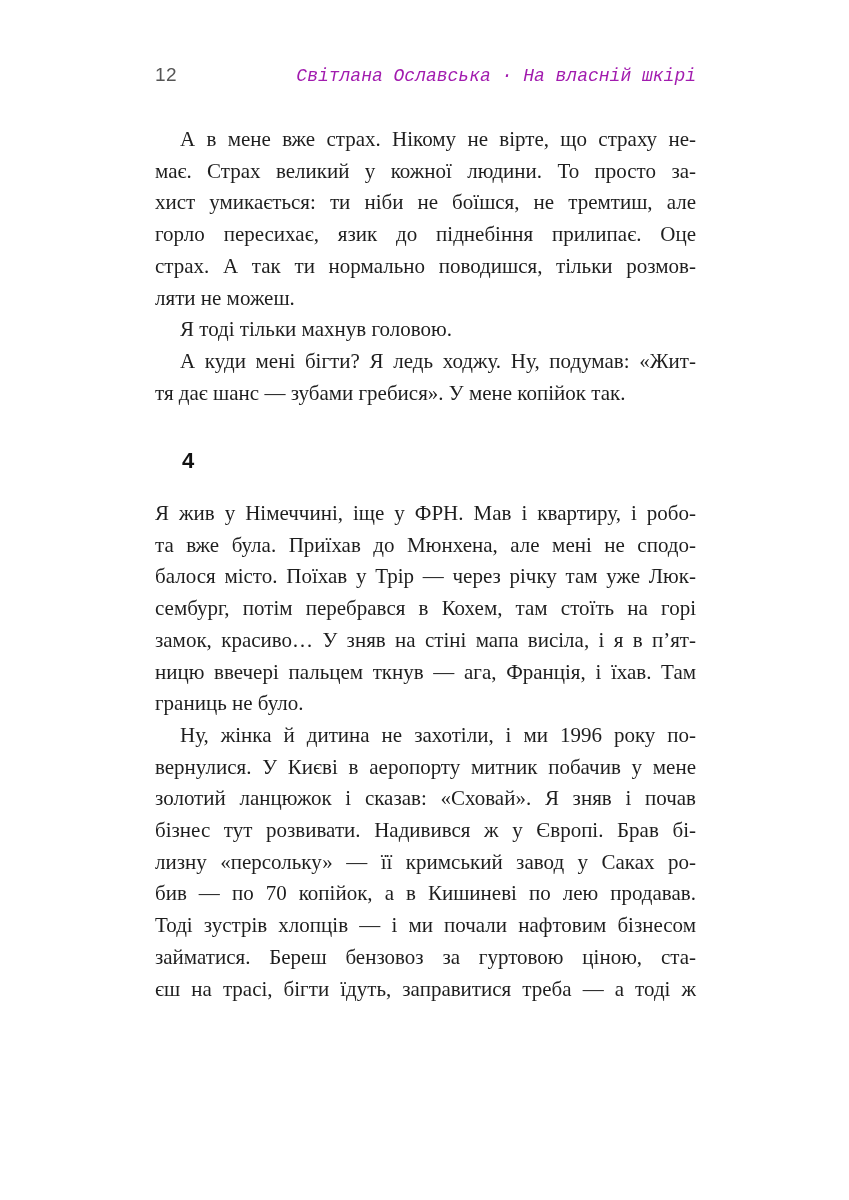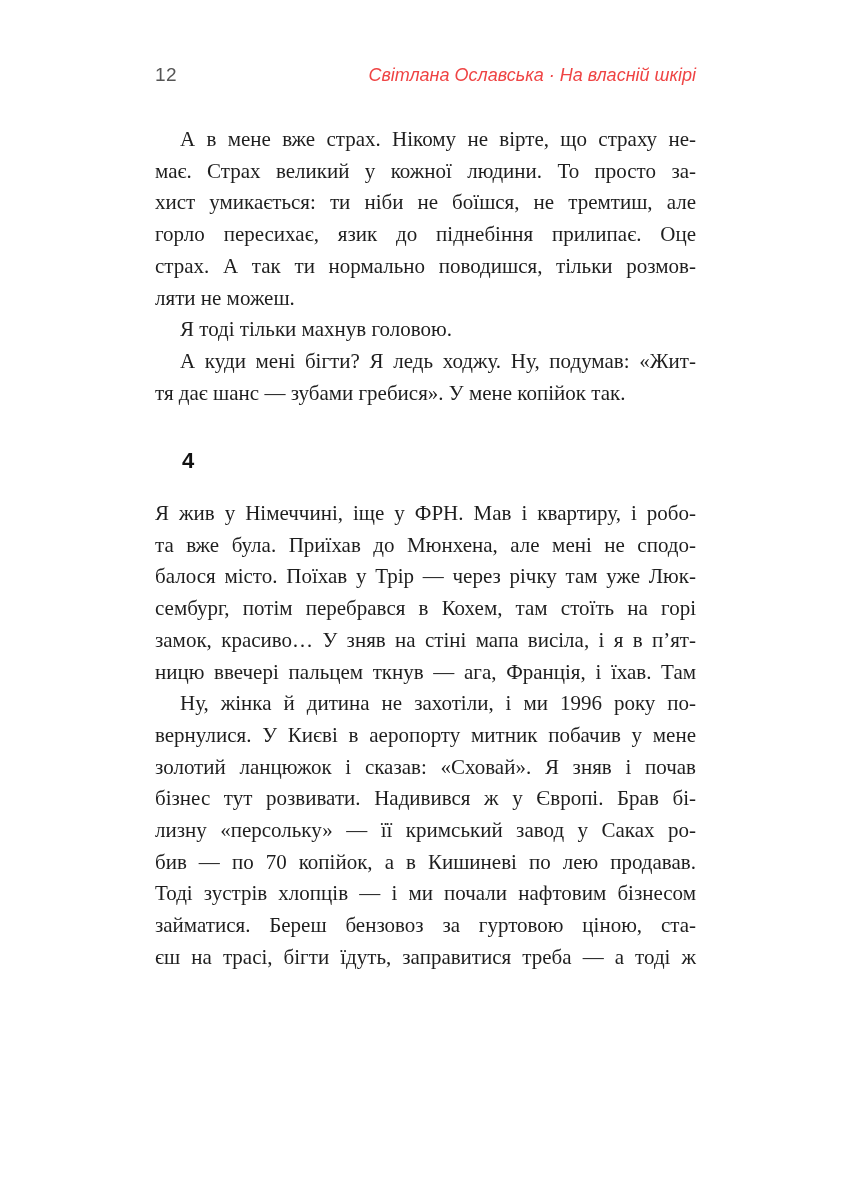--- a/index.html
+++ b/index.html
@@ -26,21 +26,22 @@
     color: #555555;
   }
   .pagenum {
     font-size: 19px;
     letter-spacing: 0.5px;
     color: #555555;
   }
   .runtitle {
     font-size: 18px;
     font-style: italic;
-    color: #ef4444;
+    color: #a21caf;
+    font-family: Liberation Mono, monospace;
   }
   .body-text {
     position: absolute;
     top: 124px;
     left: 155px;
     width: 541px;
     font-family: "Liberation Serif", serif;
     font-size: 21px;
     line-height: 31.7px;
     color: #1e1e1e;
@@ -100,20 +101,21 @@
       </div>
     <div class="section-heading">4</div>
     <div id="after-block">
         <div class="paragraph">
           <div class="line">Я жив у Німеччині, іще у ФРН. Мав і квартиру, і робо-</div>
           <div class="line">та вже була. Приїхав до Мюнхена, але мені не сподо-</div>
           <div class="line">балося місто. Поїхав у Трір — через річку там уже Люк-</div>
           <div class="line">сембург, потім перебрався в Кохем, там стоїть на горі</div>
           <div class="line">замок, красиво… У зняв на стіні мапа висіла, і я в п’ят-</div>
           <div class="line">ницю ввечері пальцем ткнув — ага, Франція, і їхав. Там</div>
+          <div class="line para-end">границь не було.</div>
         </div>
         <div class="paragraph">
           <div class="line indent">Ну, жінка й дитина не захотіли, і ми 1996 року по-</div>
           <div class="line">вернулися. У Києві в аеропорту митник побачив у мене</div>
           <div class="line">золотий ланцюжок і сказав: «Сховай». Я зняв і почав</div>
           <div class="line">бізнес тут розвивати. Надивився ж у Європі. Брав бі-</div>
           <div class="line">лизну «персольку» — її кримський завод у Саках ро-</div>
           <div class="line">бив — по 70 копійок, а в Кишиневі по лею продавав.</div>
           <div class="line">Тоді зустрів хлопців — і ми почали нафтовим бізнесом</div>
           <div class="line">займатися. Береш бензовоз за гуртовою ціною, ста-</div>

